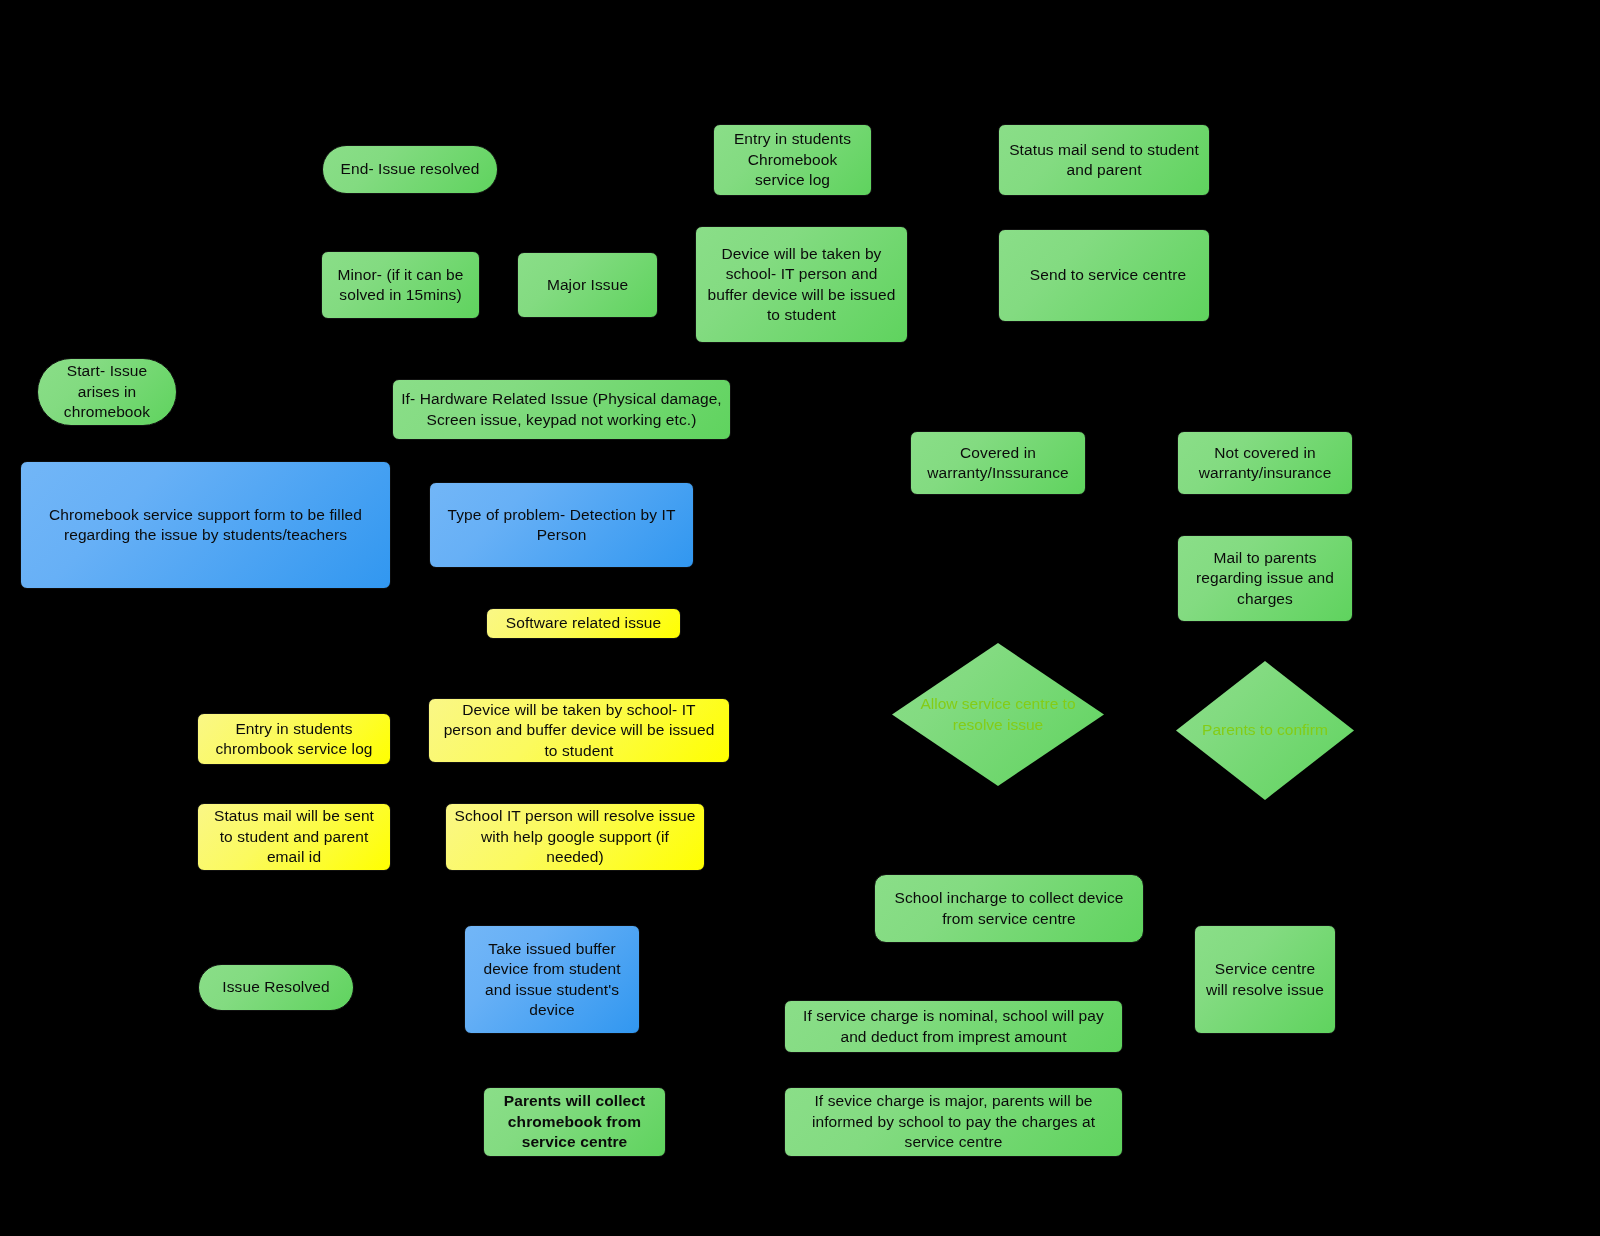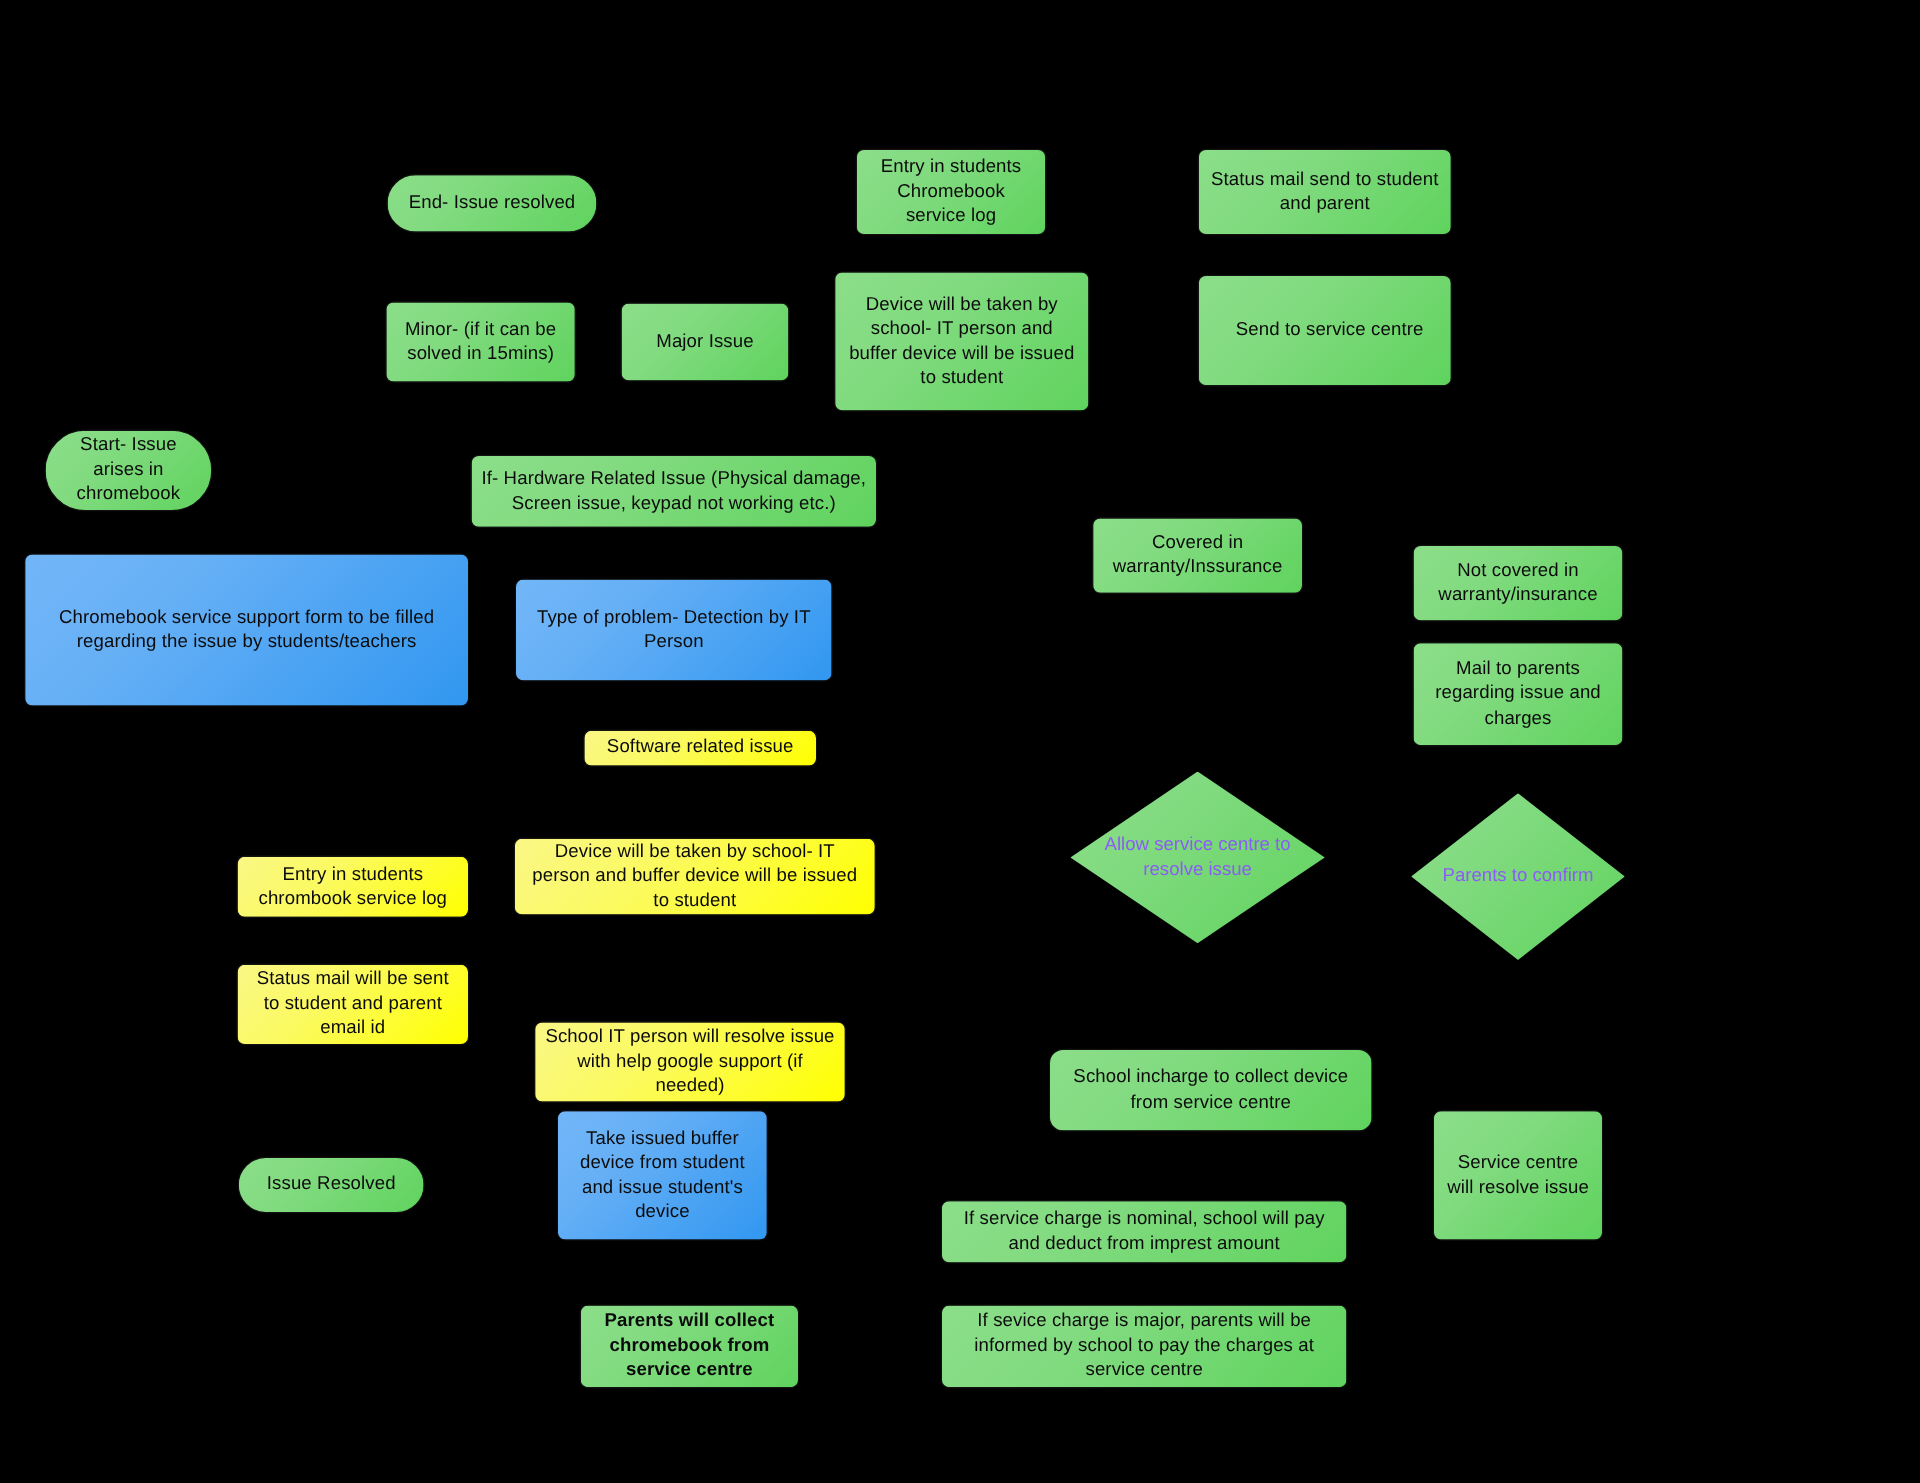--- a/index.html
+++ b/index.html
@@ -62,58 +62,58 @@
     background: linear-gradient(135deg, #8ADE88 0%, #83DB81 30%, #5FD35E 100%);
     clip-path: polygon(50% 0%, 100% 50%, 50% 100%, 0% 50%);
   }
   .diamond .dia-label {
     position: absolute;
     inset: 0;
     display: flex;
     align-items: center;
     justify-content: center;
     text-align: center;
-    color: #8b5cf6;
+    color: #84cc16;
     font-size: 15.5px;
     line-height: 1.32;
     padding: 0 14px;
     box-sizing: border-box;
   }
 </style>
 </head>
 <body>
 
 <div id="canvas">
     <div class="node pill fill-green" style="left: 322px; top: 145px; width: 176px; height: 49px;">End- Issue resolved</div>
     <div class="node rect fill-green" style="left: 713px; top: 124px; width: 159px; height: 72px;">Entry in students Chromebook service log</div>
     <div class="node rect fill-green" style="left: 998px; top: 124px; width: 212px; height: 72px;">Status mail send to student and parent</div>
     <div class="node rect fill-green" style="left: 321px; top: 251px; width: 159px; height: 68px;">Minor- (if it can be solved in 15mins)</div>
     <div class="node rect fill-green" style="left: 517px; top: 252px; width: 141px; height: 66px;">Major Issue</div>
     <div class="node rect fill-green" style="left: 695px; top: 226px; width: 213px; height: 117px;">Device will be taken by school- IT person and buffer device will be issued to student</div>
     <div class="node rect fill-green" style="left: 998px; top: 229px; width: 212px; height: 93px; padding-left: 16px;">Send to service centre</div>
     <div class="node pill fill-green" style="left: 37px; top: 358px; width: 140px; height: 68px;">Start- Issue arises in chromebook</div>
     <div class="node rect fill-green" style="left: 392px; top: 379px; width: 339px; height: 61px;">If- Hardware Related Issue (Physical damage, Screen issue, keypad not working etc.)</div>
     <div class="node rect fill-green" style="left: 910px; top: 431px; width: 176px; height: 64px;">Covered in warranty/Inssurance</div>
-    <div class="node rect fill-green" style="left: 1177px; top: 431px; width: 176px; height: 64px; margin-top: 23px;">Not covered in warranty/insurance</div>
+    <div class="node rect fill-green" style="left: 1177px; top: 431px; width: 176px; height: 64px;">Not covered in warranty/insurance</div>
     <div class="node rect fill-blue" style="left: 20px; top: 461px; width: 371px; height: 128px;">Chromebook service support form to be filled regarding the issue by students/teachers</div>
     <div class="node rect fill-blue" style="left: 429px; top: 482px; width: 265px; height: 86px;">Type of problem- Detection by IT Person</div>
     <div class="node rect fill-green" style="left: 1177px; top: 535px; width: 176px; height: 87px;">Mail to parents regarding issue and charges</div>
     <div class="node rect fill-yellow" style="left: 486px; top: 608px; width: 195px; height: 31px;">Software related issue</div>
     <div class="node rect fill-yellow" style="left: 197px; top: 713px; width: 194px; height: 52px;">Entry in students chrombook service log</div>
     <div class="node rect fill-yellow" style="left: 428px; top: 698px; width: 302px; height: 65px;">Device will be taken by school- IT person and buffer device will be issued to student</div>
     <div class="diamond" style="left: 892px; top: 643px; width: 212px; height: 143px;">
       <div class="dia-shape"></div>
       <div class="dia-label">Allow service centre to resolve issue</div>
     </div>
     <div class="diamond" style="left: 1176px; top: 661px; width: 178px; height: 139px;">
       <div class="dia-shape"></div>
       <div class="dia-label">Parents to confirm</div>
     </div>
     <div class="node rect fill-yellow" style="left: 197px; top: 803px; width: 194px; height: 68px;">Status mail will be sent to student and parent email id</div>
-    <div class="node rect fill-yellow" style="left: 445px; top: 803px; width: 260px; height: 68px; margin-top: 48px;">School IT person will resolve issue with help google support (if needed)</div>
+    <div class="node rect fill-yellow" style="left: 445px; top: 803px; width: 260px; height: 68px;">School IT person will resolve issue with help google support (if needed)</div>
     <div class="node rect fill-green" style="left: 874px; top: 874px; width: 270px; height: 69px; border-radius: 12px;">School incharge to collect device from service centre</div>
     <div class="node pill fill-green" style="left: 198px; top: 964px; width: 156px; height: 47px;">Issue Resolved</div>
     <div class="node rect fill-blue" style="left: 464px; top: 925px; width: 176px; height: 109px;">Take issued buffer device from student and issue student's device</div>
     <div class="node rect fill-green" style="left: 1194px; top: 925px; width: 142px; height: 109px;">Service centre will resolve issue</div>
     <div class="node rect fill-green" style="left: 784px; top: 1000px; width: 339px; height: 53px;">If service charge is nominal, school will pay and deduct from imprest amount</div>
     <div class="node rect fill-green" style="left: 483px; top: 1087px; width: 183px; height: 70px; font-weight: bold;">Parents will collect chromebook from service centre</div>
     <div class="node rect fill-green" style="left: 784px; top: 1087px; width: 339px; height: 70px;">If sevice charge is major, parents will be informed by school to pay the charges at service centre</div>
   </div>
 
 </body></html>

